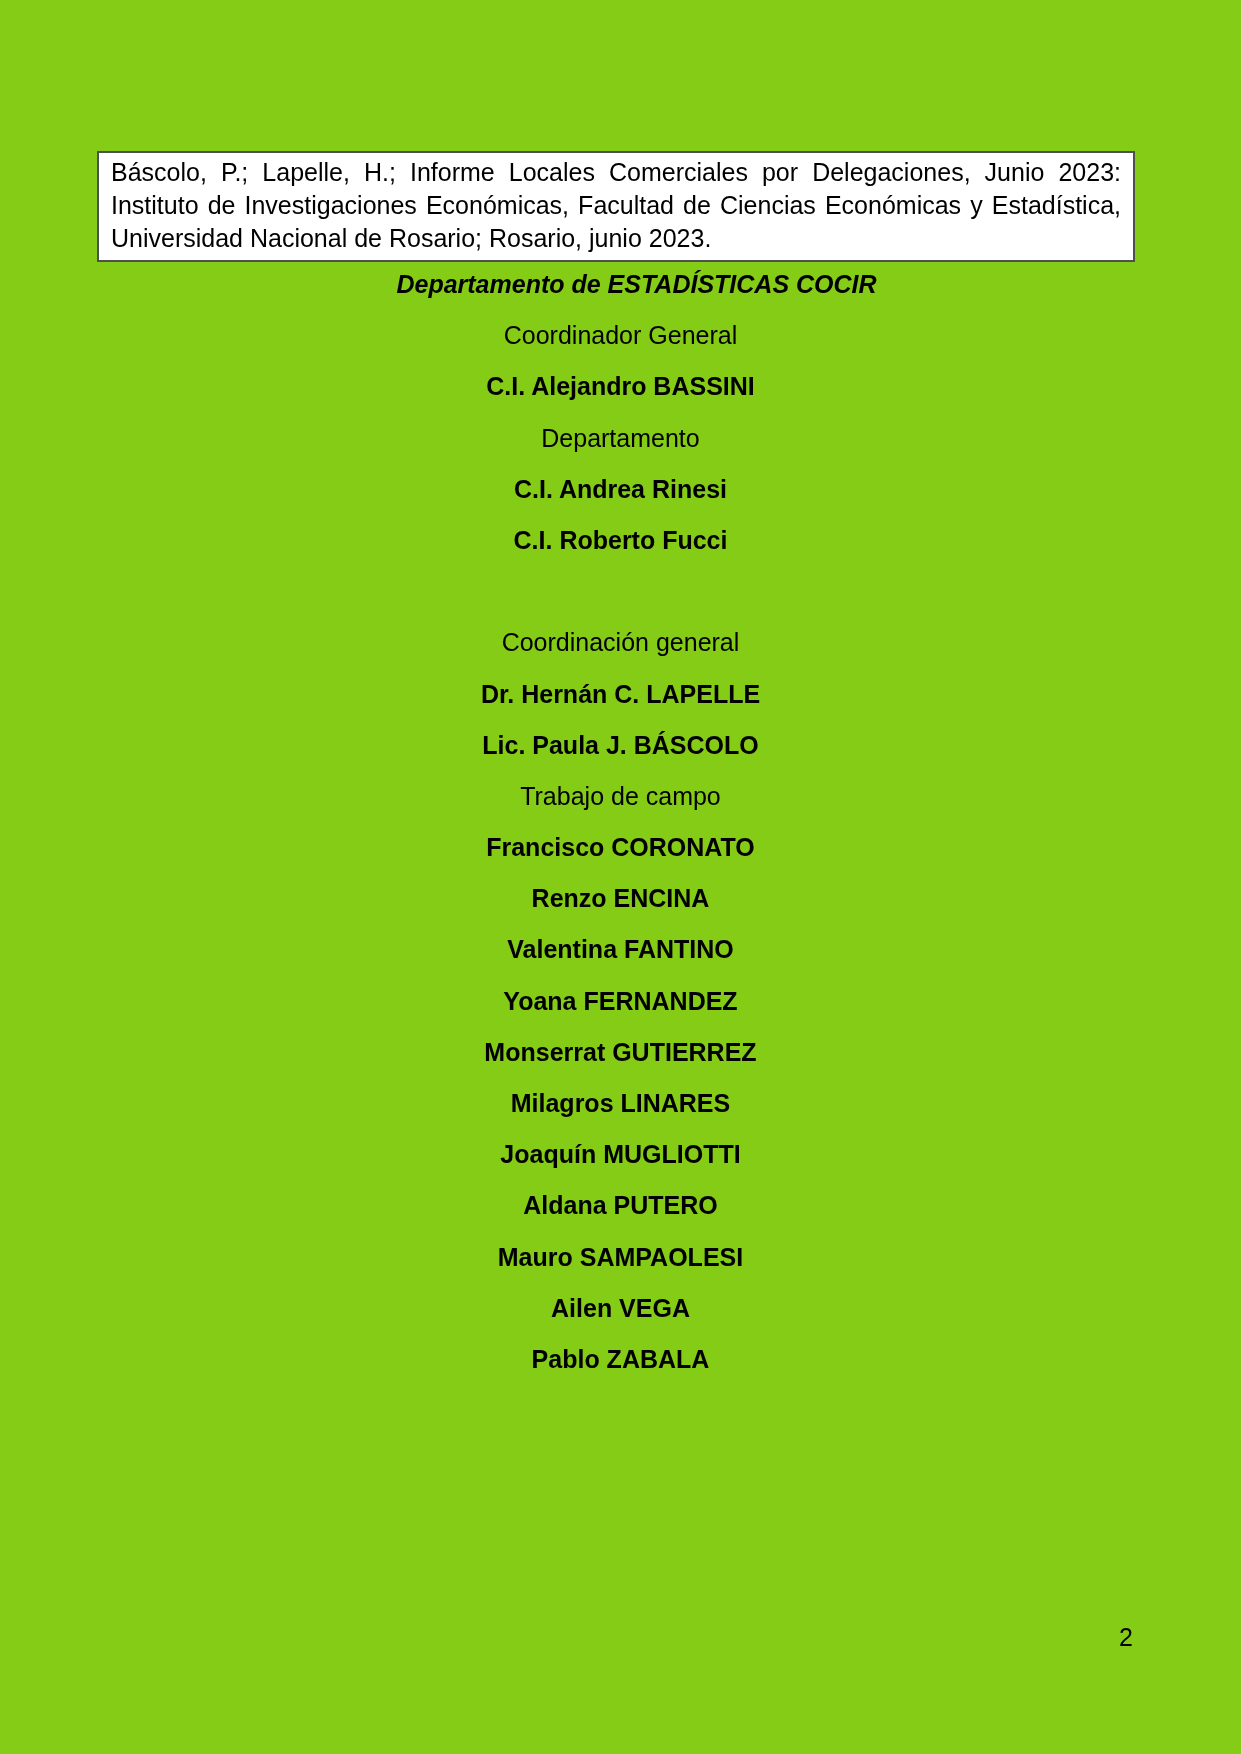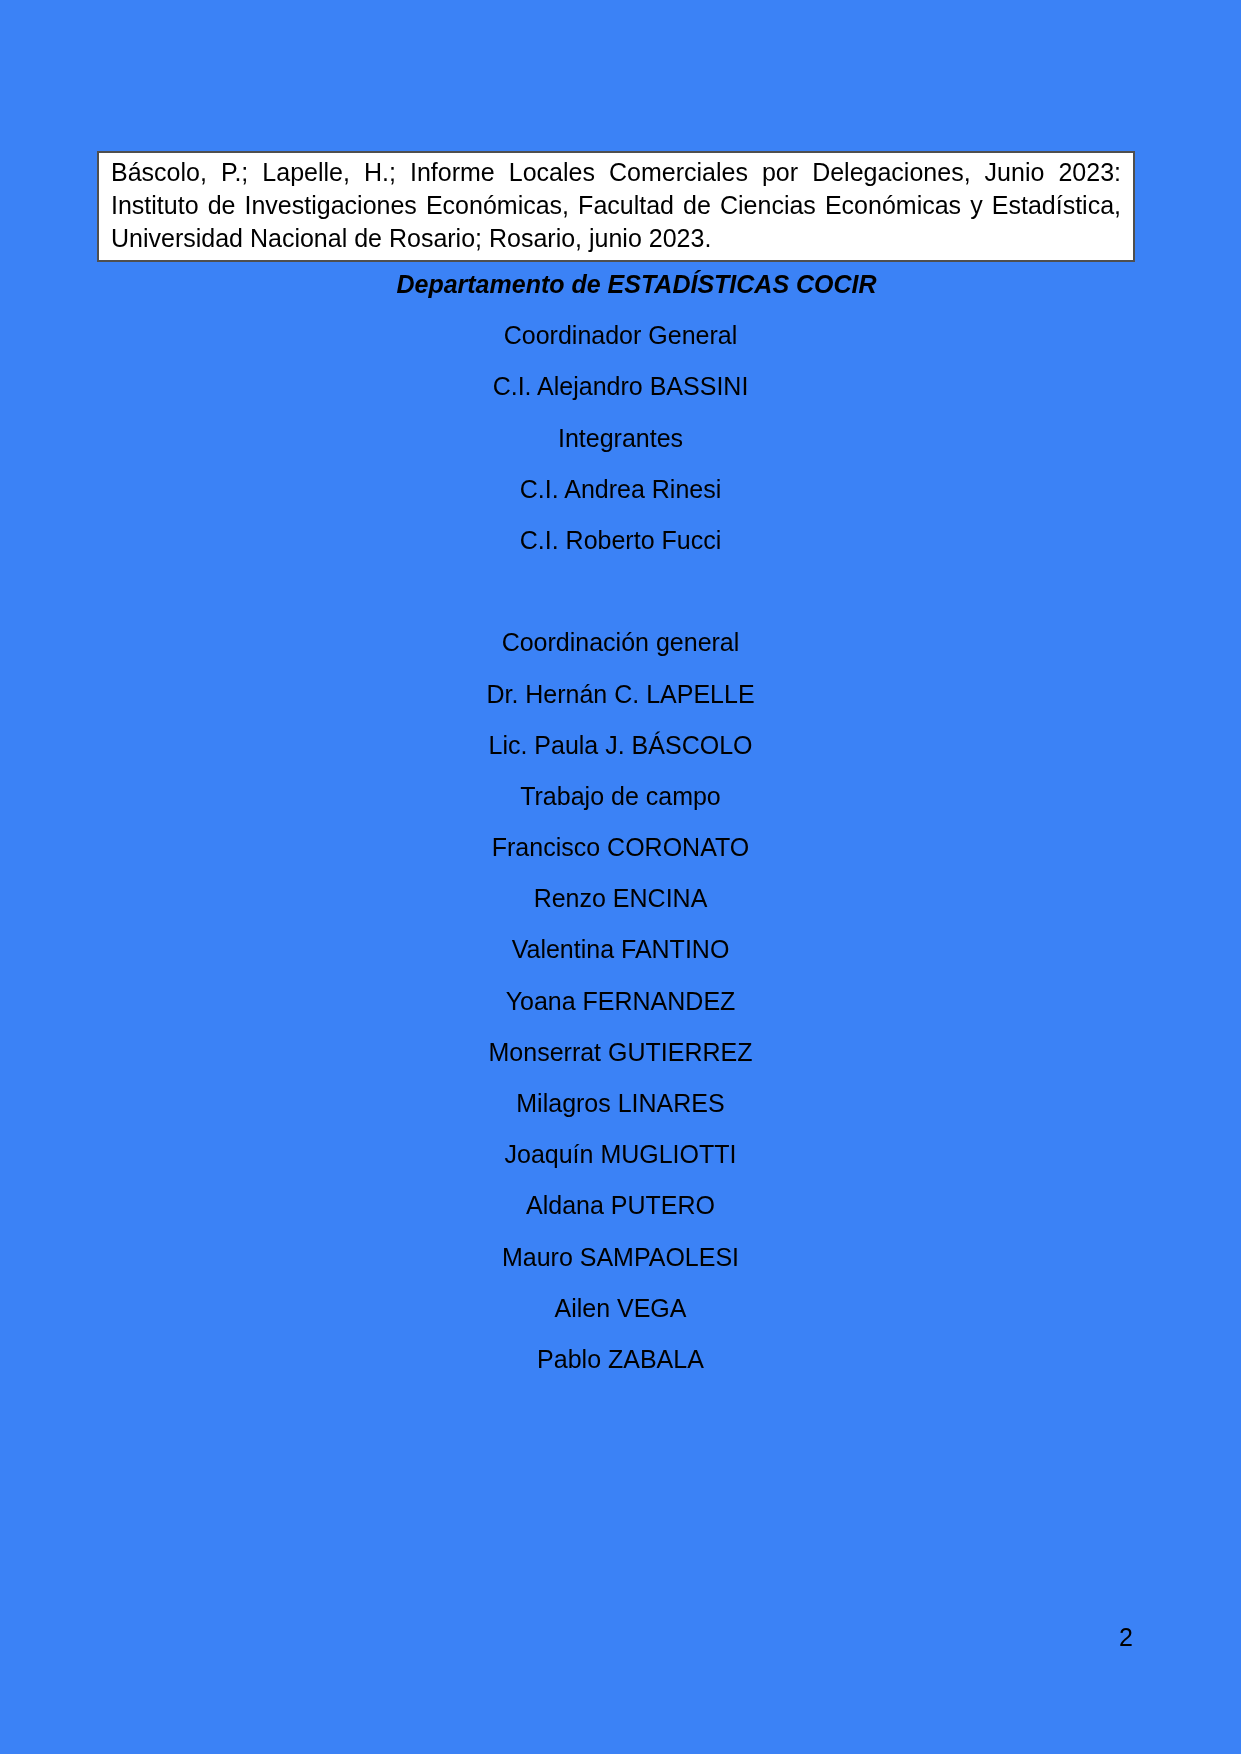--- a/index.html
+++ b/index.html
@@ -4,21 +4,21 @@
 <style>
   html, body { margin: 0; padding: 0; background: #ffffff; }
   body {
     font-family: "Liberation Sans", "DejaVu Sans", sans-serif;
     color: #000000;
   }
   .page {
     position: relative;
     width: 1241px;
     height: 1754px;
-    background: #3b82f6;
+    background: #84cc16;
     overflow: hidden;
   }
   .citation-box {
     position: absolute;
     left: 97px;
     top: 151px;
     width: 1038px;
     box-sizing: border-box;
     border: 2px solid #4f4f4f;
     padding: 3px 12px 5px 12px;
@@ -35,21 +35,21 @@
     top: 259px;
     width: 1241px;
   }
   .line {
     height: 51.2px;
     line-height: 51.2px;
     margin: 0;
     padding: 0;
     text-align: center;
     font-size: 25px;
-    font-weight: normal;
+    font-weight: bold;
     font-style: normal;
     white-space: nowrap;
   }
   .bold { font-weight: normal; }
   .bold-italic { font-weight: bold; font-style: italic; margin-left: 32px; }
   .spacer { height: 51.2px; }
   .page-number {
     position: absolute;
     top: 1621px;
     right: 108px;
@@ -63,21 +63,21 @@
 <div class="page">
 
   <div class="citation-box">
     <div class="citation-text">Báscolo, P.; Lapelle, H.; Informe Locales Comerciales por Delegaciones, Junio 2023: Instituto de Investigaciones Económicas, Facultad de Ciencias Económicas y Estadística, Universidad Nacional de Rosario; Rosario, junio 2023.</div>
   </div>
 
   <div class="doc-body">
     <p class="line bold-italic">Departamento de ESTADÍSTICAS COCIR</p>
     <p class="line bold">Coordinador General</p>
     <p class="line">C.I. Alejandro BASSINI</p>
-    <p class="line bold">Integrantes</p>
+    <p class="line bold">Departamento</p>
     <p class="line">C.I. Andrea Rinesi</p>
     <p class="line">C.I. Roberto Fucci</p>
 
     <p class="line spacer"></p>
 
     <p class="line bold">Coordinación general</p>
     <p class="line">Dr. Hernán C. LAPELLE</p>
     <p class="line">Lic. Paula J. BÁSCOLO</p>
     <p class="line bold">Trabajo de campo</p>
     <p class="line">Francisco CORONATO</p>

